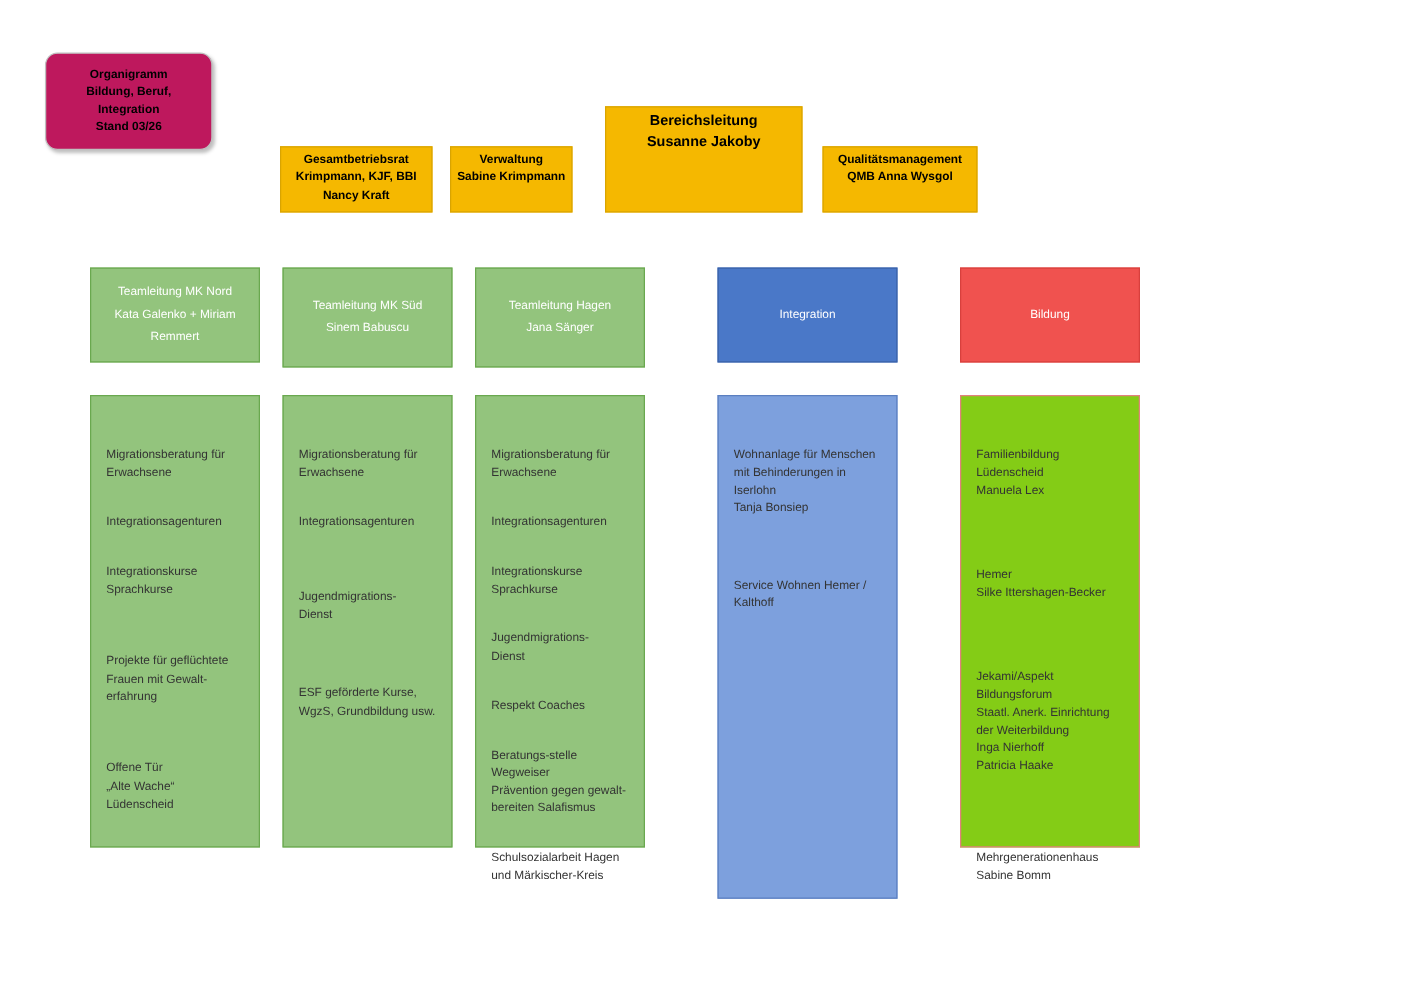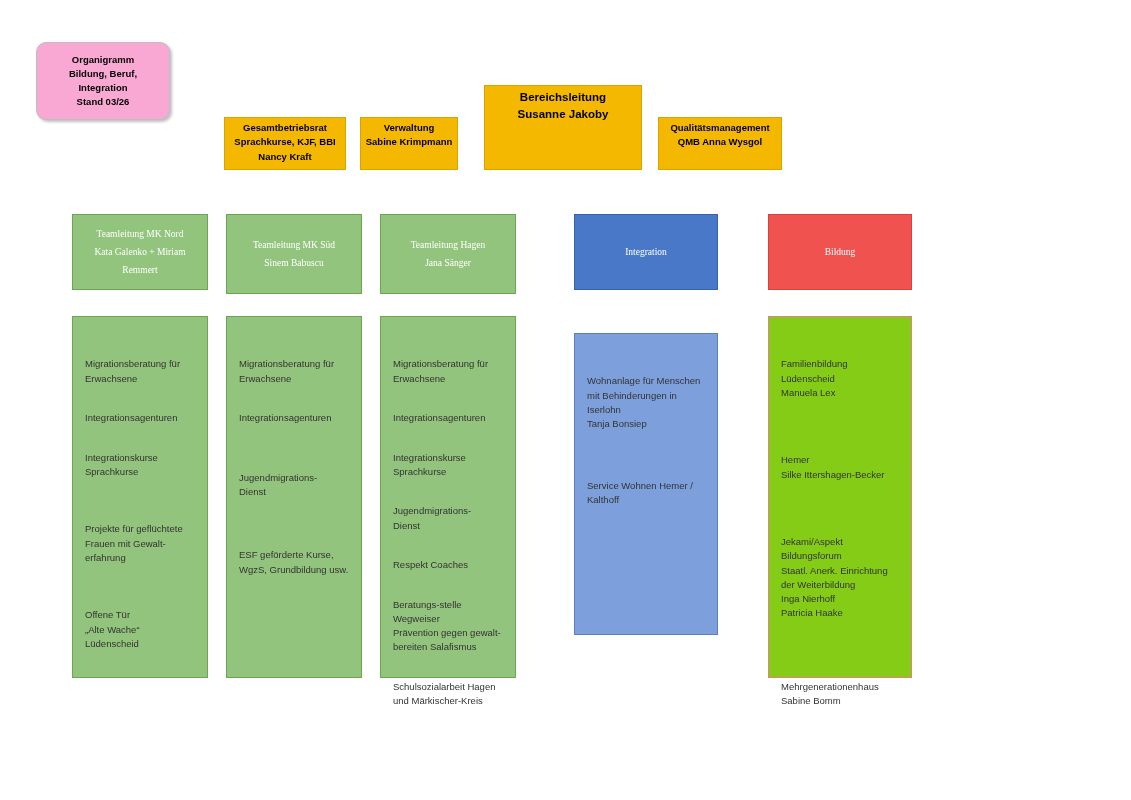--- a/index.html
+++ b/index.html
@@ -24,21 +24,21 @@
     position: absolute;
     box-sizing: border-box;
   }
 
   
   .legend {
     left: 36px;
     top: 42px;
     width: 134px;
     height: 78px;
-    background: #f9a8d4;
+    background: #be185d;
     border: 1px solid #bfbfbf;
     border-radius: 10px;
     box-shadow: 2px 2px 3px rgba(0,0,0,0.25);
     display: flex;
     flex-direction: column;
     align-items: center;
     justify-content: center;
     font-size: 9.5px;
     font-weight: bold;
     color: #000000;
@@ -73,21 +73,20 @@
   
   .teamhead {
     display: flex;
     align-items: center;
     justify-content: center;
     text-align: center;
     font-size: 9.5px;
     color: #ffffff;
     line-height: 1.9;
     padding: 4px 8px;
-    font-family: Liberation Serif, serif;
   }
   .green-head {
     background: #93c47d;
     border: 1px solid #6aa84f;
   }
   .blue-head {
     background: #4a78c8;
     border: 1px solid #3a62a8;
   }
   .red-head {
@@ -117,21 +116,21 @@
     background: #7da0dd;
     border: 1px solid #5b7fc0;
   }
   .red-panel {
     background: #84cc16;
     border: 1px solid #e2817d;
   }
   #panel-nord { left: 72px; top: 316px; width: 136px; height: 362px; }
   #panel-sued { left: 226px; top: 316px; width: 136px; height: 362px; }
   #panel-hagen { left: 380px; top: 316px; width: 136px; height: 362px; }
-  #panel-integration { left: 574px; top: 333px; width: 144px; height: 302px; }
+  #panel-integration { left: 574px; top: 316px; width: 144px; height: 403px; }
   #panel-bildung { left: 768px; top: 316px; width: 144px; height: 362px; }
 
   .panel-block {
     margin-bottom: 11px;
   }
   .panel-block:last-child { margin-bottom: 0; }
 
   .nl { white-space: pre-line; }
 </style>
 </head>
@@ -142,21 +141,21 @@
   <div class="box legend" id="legend-box">
     <span>Organigramm</span>
     <span>Bildung, Beruf,</span>
     <span>Integration</span>
     <span>Stand 03/26</span>
   </div>
 
   <div class="box orange" id="box-gbr">
     <div>
       <div>Gesamtbetriebsrat</div>
-      <div>Sprachkurse, KJF, BBI</div>
+      <div>Krimpmann, KJF, BBI</div>
       <div>Nancy Kraft</div>
     </div>
   </div>
 
   <div class="box orange" id="box-verwaltung">
     <div>
       <div>Verwaltung</div>
       <div>Sabine Krimpmann</div>
     </div>
   </div>

